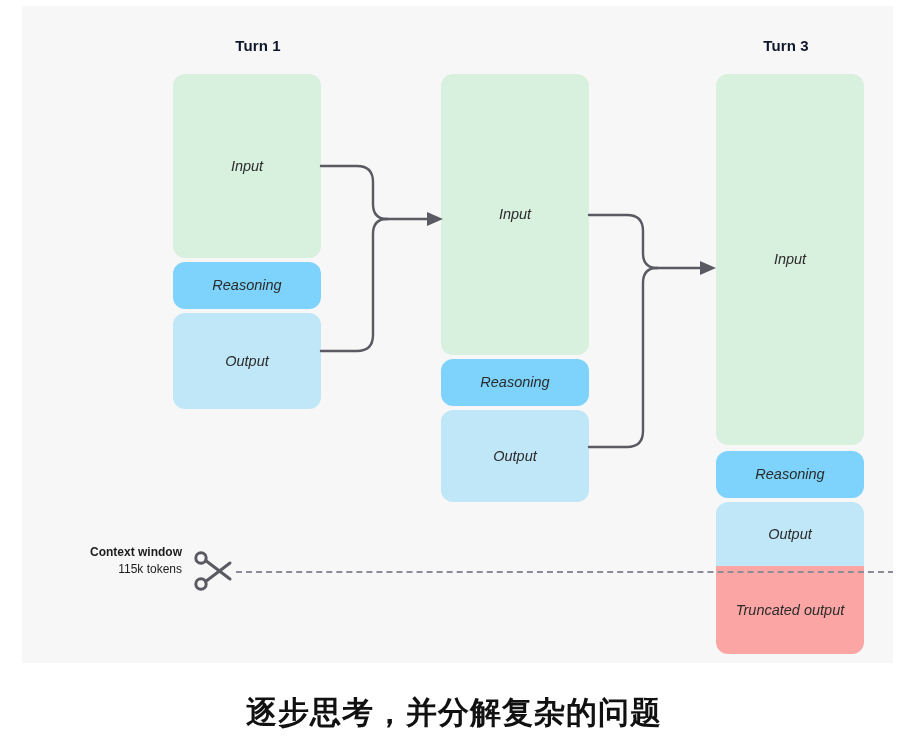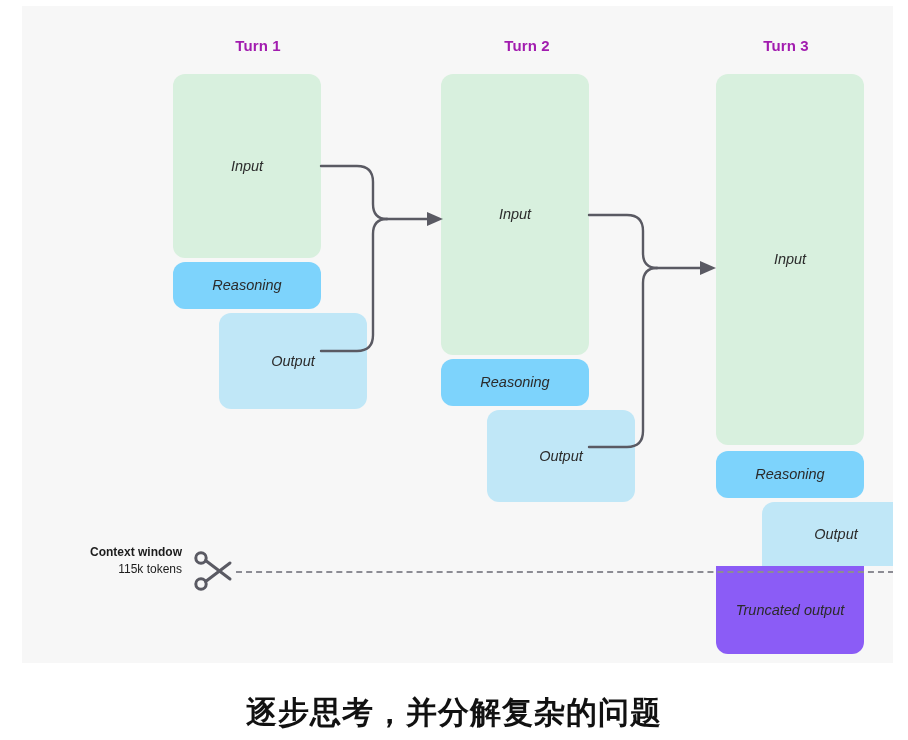--- a/index.html
+++ b/index.html
@@ -25,43 +25,43 @@
     background: #f7f7f7;
     overflow: hidden;
   }
 
   
   .col-header {
     position: absolute;
     text-align: center;
     font-size: 15px;
     font-weight: 700;
-    color: #a21caf;
+    color: #0f172a;
     letter-spacing: .1px;
     white-space: nowrap;
   }
 
   
   .block {
     position: absolute;
     border-radius: 12px;
     display: flex;
     align-items: center;
     justify-content: center;
     text-align: center;
     font-size: 14.5px;
     color: #2b2b2b;
     line-height: 1.3;
     box-sizing: border-box;
     font-style: italic;
   }
   .block.green  { background: #d8f0de; }
   .block.gray   { background: #7dd3fc; }
-  .block.blue   { background: #c0e7f7; margin-left: 46px; }
-  .block.pink   { background: #8b5cf6; }
+  .block.blue   { background: #c0e7f7; }
+  .block.pink   { background: #fca5a5; }
 
   
   .block.cut-bottom { border-bottom-left-radius: 0; border-bottom-right-radius: 0; }
   .block.cut-top    { border-top-left-radius: 0;    border-top-right-radius: 0; }
 
   
   .connector {
     position: absolute;
     pointer-events: none;
   }
@@ -110,21 +110,20 @@
     font-family: "DejaVu Sans", "Liberation Sans", sans-serif;
     margin-top: 24px;
   }
 </style>
 </head>
 <body>
 
 <div id="canvas">
 
   <div class="col-header" style="left:150px; top:31px; width:172px;">Turn 1</div>
-  <div class="col-header" style="left:419px; top:31px; width:172px;">Turn 2</div>
   <div class="col-header" style="left:678px; top:31px; width:172px;">Turn 3</div>
 
   <div class="block green" style="left:151px; top:68px; width:148px; height:184px;">
     <span>Input</span>
   </div>
   <div class="block gray" style="left:151px; top:256px; width:148px; height:47px;">
     <span>Reasoning</span>
   </div>
   <div class="block blue" style="left:151px; top:307px; width:148px; height:96px;">
     <span>Output</span>

